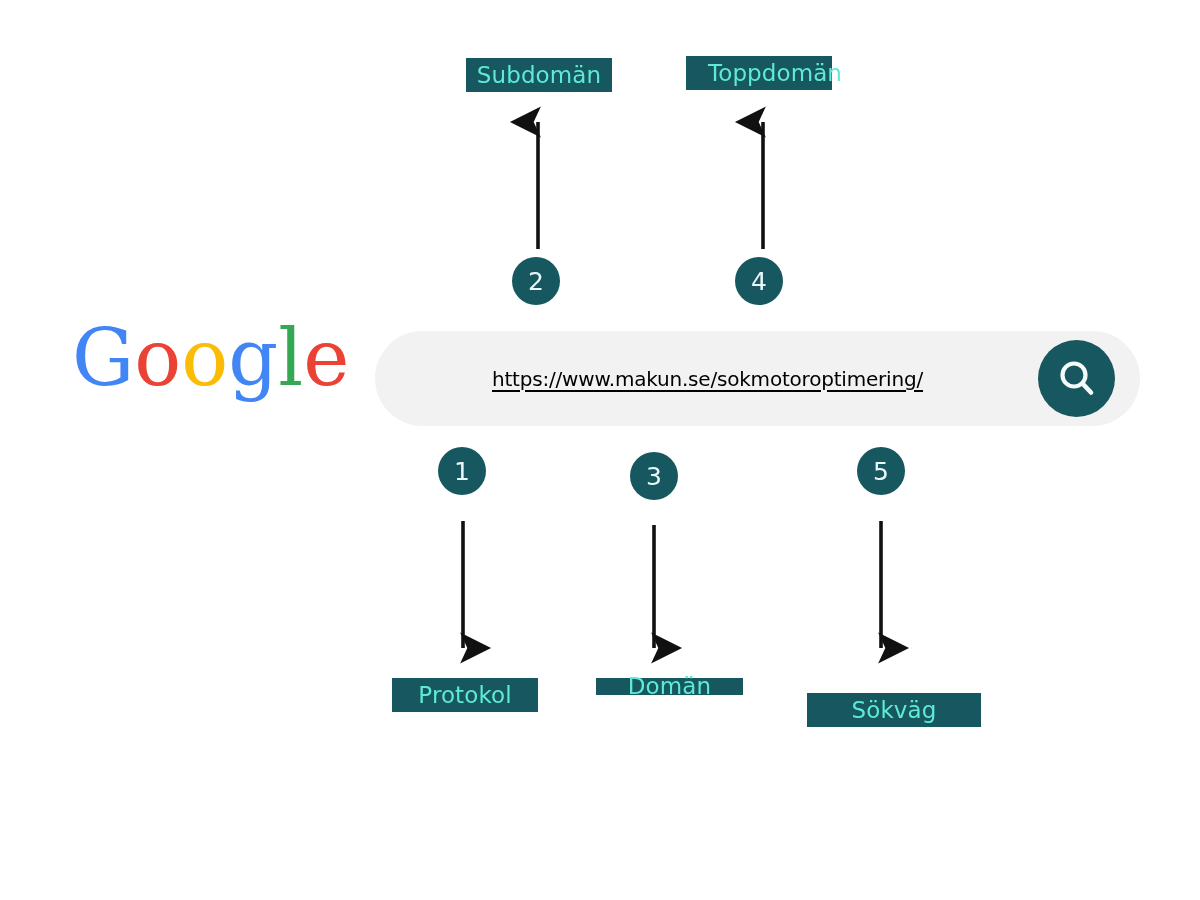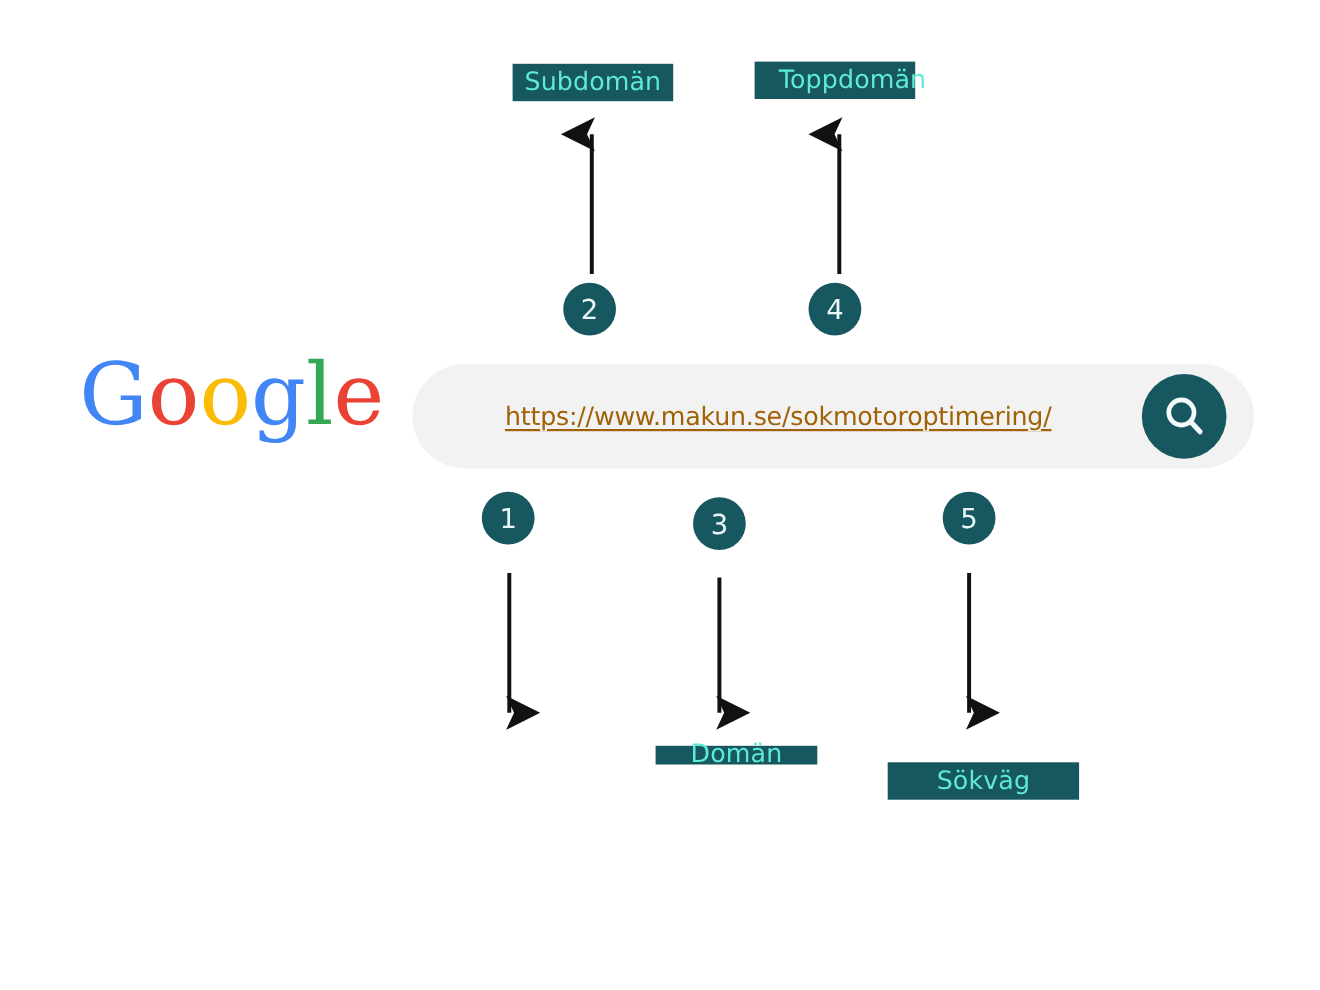--- a/index.html
+++ b/index.html
@@ -47,22 +47,22 @@
   .url-text {
     position: absolute;
     left: 0;
     right: 100px;
     top: 0;
     height: 95px;
     display: flex;
     align-items: center;
     justify-content: center;
     font-family: "DejaVu Sans", "Liberation Sans", sans-serif;
-    font-size: 23px;
-    color: #a16207;
+    font-size: 20px;
+    color: #000000;
     letter-spacing: -0.2px;
     text-decoration: underline;
     text-decoration-thickness: 1.6px;
     text-underline-offset: 3.5px;
     white-space: nowrap;
   }
   .search-btn {
     position: absolute;
     left: 663px;
     top: 9px;
@@ -159,20 +159,21 @@
 
       <line x1="654" y1="525" x2="654" y2="648" stroke="#111111" stroke-width="3.6" marker-end="url(#arrowDown)"></line>
 
       <line x1="881" y1="521" x2="881" y2="648" stroke="#111111" stroke-width="3.6" marker-end="url(#arrowDown)"></line>
     </svg>
   </div>
 
   <div class="chip" style="left:466px; top:58px; width:146px; height:34px;">Subdomän</div>
   <div class="chip" style="left:686px; top:56px; width:146px; height:34px;padding-left:32px;">Toppdomän</div>
 
+  <div class="chip" style="left:392px; top:678px; width:146px; height:34px;">Protokol</div>
   <div class="chip" style="left:596px; top:678px; width:147px; height:17px;">Domän</div>
   <div class="chip" style="left:807px; top:693px; width:174px; height:34px;">Sökväg</div>
 
   <div class="num-circle" style="left:512px; top:257px;">2</div>
   <div class="num-circle" style="left:735px; top:257px;">4</div>
 
   <div class="num-circle" style="left:438px; top:447px;">1</div>
   <div class="num-circle" style="left:630px; top:452px;">3</div>
   <div class="num-circle" style="left:857px; top:447px;">5</div>
 

